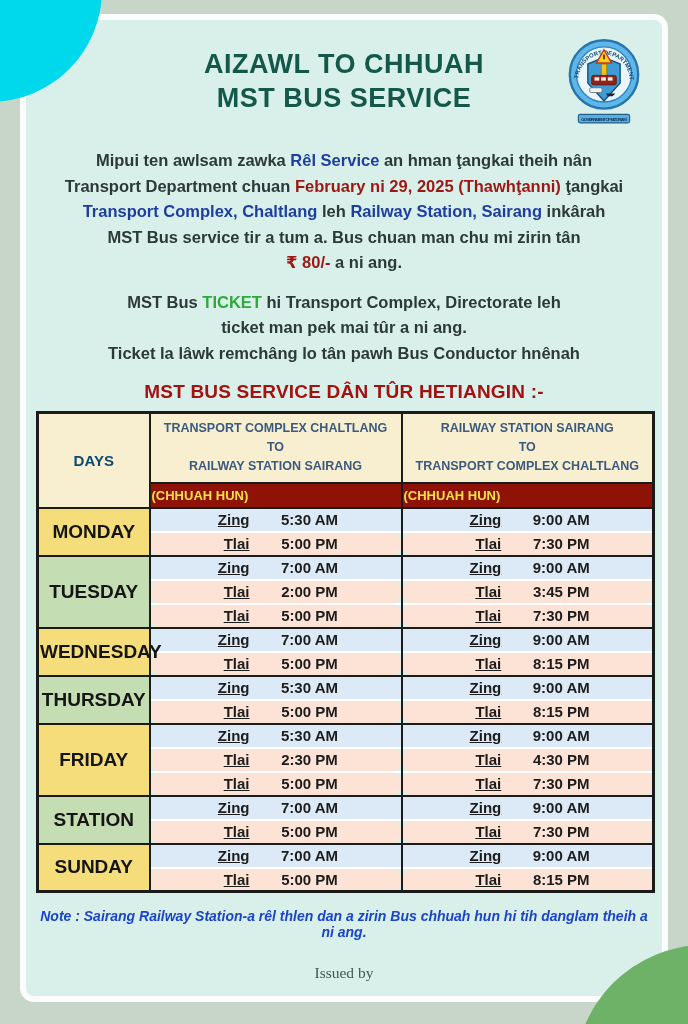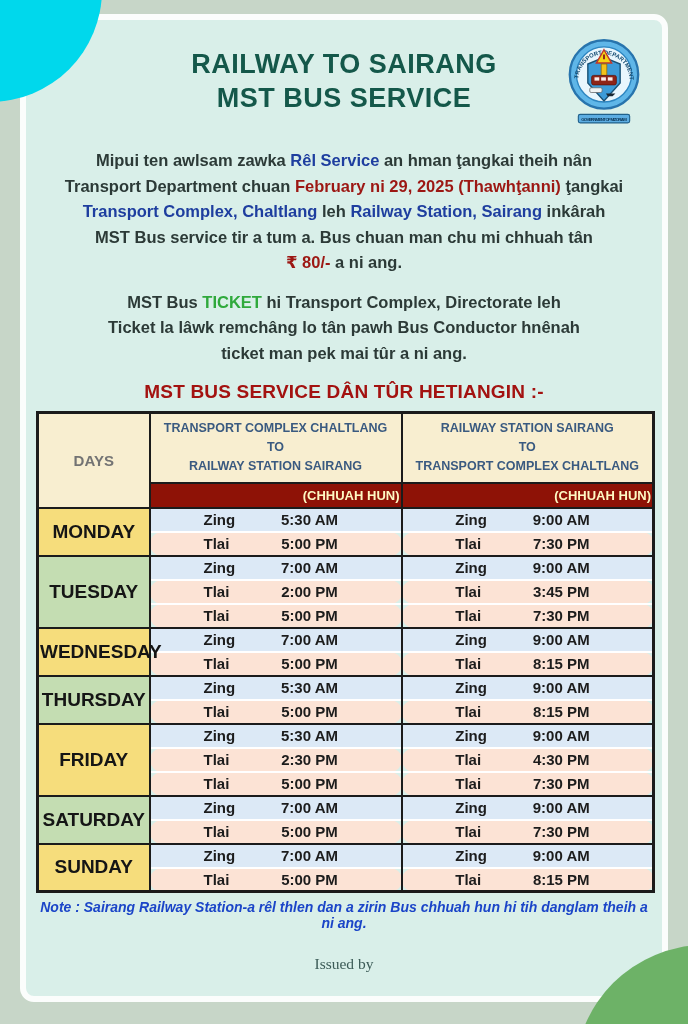--- a/index.html
+++ b/index.html
@@ -28,52 +28,52 @@
   .para{ text-align:center;font-weight:bold;color:#2c3a37;font-size:16.5px;line-height:1.55;}
   .para1{margin-top:10px;}
   .para2{margin-top:14px;}
   .c-blue{color:#1e3e9f;} .c-red{color:#9c1713;} .c-green{color:#2fa93c;}
   
   .tbl-heading{ text-align:center;color:#a31210;font-weight:bold;font-size:19px;margin:14px 0 8px 0;letter-spacing:.2px;}
   
   table.sched{width:616px;margin:0 auto;border-collapse:collapse;border:3px solid #1b1b1b;table-layout:fixed;}
   table.sched col.c-days{width:112px;} table.sched col.c-dir{width:252px;}
   th,td{box-sizing:border-box;margin-left:28px;}
-  .days-head{background:#f8eed0;color:#737373;font-size:15px;font-weight:bold;
+  .days-head{background:#f8eed0;color:#0c4a6e;font-size:15px;font-weight:bold;
     border:2.5px solid #1b1b1b;}
   .route-head{background:#f8eed0;color:#3a5a80;font-weight:bold;font-size:12.5px;
     line-height:1.55;border:2.5px solid #1b1b1b;padding:5px 2px;text-align:center;}
-  .chhuah{background:#8e1206;color:#fef9c3;font-weight:bold;font-size:13px;
-    height:25px;border:2.5px solid #1b1b1b;text-align:right;}
+  .chhuah{background:#8e1206;color:#fde047;font-weight:bold;font-size:13px;
+    height:25px;border:2.5px solid #1b1b1b;text-align:left;}
   .day-cell{font-weight:bold;font-size:19px;color:#151515;text-align:center;
     border:2.5px solid #1b1b1b;}
   .tone-yellow{background:#f6dd7c;} .tone-green{background:#c4ddb2;}
   .trip-cell{height:24px;border-left:2.5px solid #1b1b1b;border-right:2.5px solid #1b1b1b;
     font-weight:bold;font-size:15px;color:#1c1c1c;
     text-align:center;vertical-align:middle;padding:0;}
-  .trip-cell .trip-label{display:inline-block;width:46px;text-align:left;}
+  .trip-cell .trip-label{display:inline-block;width:46px;text-align:right;text-decoration:underline;}
   .trip-cell .trip-time{display:inline-block;width:76px;text-align:center;margin-left:22px;}
   .row-zing .trip-cell{background:#dce9f6;}
   .row-tlai .trip-cell{background:#fce3d5;border-radius:12px;}
   tr.group-first td{border-top:2.5px solid #1b1b1b;}
   tr.group-next .trip-cell{border-top:2px solid #ffffff;}
   
-  .note{margin:6px 4px 0 4px;text-align:center;color:#1b45c8;
+  .note{margin:15px 4px 0 4px;text-align:center;color:#1b45c8;
     font-weight:bold;font-style:italic;font-size:14px;}
   .footer{margin-top:22px;text-align:center;color:#3c5b57;
     font-family:"Liberation Serif","DejaVu Serif",serif;font-size:15.5px;line-height:1.4;}
 </style>
 </head>
 <body>
 
 <div class="card">
 
   <div class="hdr">
     <div class="title">
-      <div>RAILWAY TO SAIRANG</div>
+      <div>AIZAWL TO CHHUAH</div>
       <div>MST BUS SERVICE</div>
     </div>
     <svg class="emblem" viewBox="0 0 80 94">
       <circle cx="40" cy="38" r="36" fill="#5fb6e8" stroke="#2874ad" stroke-width="2.5"></circle>
       <circle cx="40" cy="38" r="29" fill="#e9f6fd" stroke="#2e86c1" stroke-width="1.5"></circle>
       <path id="arcTop" d="M13 44 A27 27 0 0 1 67 44" fill="none"></path>
       <text font-size="6.2" fill="#12496f" font-weight="bold" font-family="Liberation Sans, DejaVu Sans, sans-serif">
         <textPath href="#arcTop" startOffset="2%">TRANSPORT DEPARTMENT</textPath>
       </text>
       <path d="M40 20 L57 27 V47 L40 66 L23 47 V27 Z" fill="#3d9bd8" stroke="#1a5276" stroke-width="1.5"></path>
@@ -88,28 +88,28 @@
       <path d="M42 58 L52 58 L49 61 L44 61 Z" fill="#1c2833"></path>
       <rect x="13" y="80" width="54" height="9" rx="2" fill="#5dade2" stroke="#21618c" stroke-width="1.2"></rect>
       <text x="40" y="86.5" font-size="4.6" fill="#0b3556" font-weight="bold" text-anchor="middle" textLength="48" font-family="Liberation Sans, DejaVu Sans, sans-serif">GOVERNMENT OF MIZORAM</text>
     </svg>
   </div>
 
   <div class="para para1">
       <div class="pline"><span>Mipui ten awlsam zawka </span><span class="c-blue">Rêl Service</span><span> an hman ţangkai theih nân</span></div>
       <div class="pline"><span>Transport Department chuan </span><span class="c-red">February ni 29, 2025 (Thawhţanni)</span><span> ţangkai</span></div>
       <div class="pline"><span class="c-blue">Transport Complex, Chaltlang</span><span> leh </span><span class="c-blue">Railway Station, Sairang</span><span> inkârah</span></div>
-      <div class="pline"><span>MST Bus service tir a tum a. Bus chuan man chu mi chhuah tân</span></div>
+      <div class="pline"><span>MST Bus service tir a tum a. Bus chuan man chu mi zirin tân</span></div>
       <div class="pline"><span class="c-red">₹ 80/-</span><span> a ni ang.</span></div>
     </div>
 
   <div class="para para2">
       <div class="pline"><span>MST Bus </span><span class="c-green">TICKET</span><span> hi Transport Complex, Directorate leh</span></div>
+      <div class="pline"><span>ticket man pek mai tûr a ni ang.</span></div>
       <div class="pline"><span>Ticket la lâwk remchâng lo tân pawh Bus Conductor hnênah</span></div>
-      <div class="pline"><span>ticket man pek mai tûr a ni ang.</span></div>
     </div>
 
   <div class="tbl-heading">MST BUS SERVICE DÂN TÛR HETIANGIN :-</div>
 
   <table class="sched">
     <colgroup>
         <col class="c-days">
         <col class="c-dir">
         <col class="c-dir">
       </colgroup>
@@ -180,21 +180,21 @@
         </tr>
         <tr class="row-tlai group-next">
           <td class="trip-cell"><span class="trip-label">Tlai</span><span class="trip-time">2:30 PM</span></td>
           <td class="trip-cell"><span class="trip-label">Tlai</span><span class="trip-time">4:30 PM</span></td>
         </tr>
         <tr class="row-tlai group-next">
           <td class="trip-cell"><span class="trip-label">Tlai</span><span class="trip-time">5:00 PM</span></td>
           <td class="trip-cell"><span class="trip-label">Tlai</span><span class="trip-time">7:30 PM</span></td>
         </tr>
         <tr class="row-zing group-first">
-          <td rowspan="2" class="day-cell tone-green">SATURDAY</td>
+          <td rowspan="2" class="day-cell tone-green">STATION</td>
           <td class="trip-cell"><span class="trip-label">Zing</span><span class="trip-time">7:00 AM</span></td>
           <td class="trip-cell"><span class="trip-label">Zing</span><span class="trip-time">9:00 AM</span></td>
         </tr>
         <tr class="row-tlai group-next">
           <td class="trip-cell"><span class="trip-label">Tlai</span><span class="trip-time">5:00 PM</span></td>
           <td class="trip-cell"><span class="trip-label">Tlai</span><span class="trip-time">7:30 PM</span></td>
         </tr>
         <tr class="row-zing group-first">
           <td rowspan="2" class="day-cell tone-yellow">SUNDAY</td>
           <td class="trip-cell"><span class="trip-label">Zing</span><span class="trip-time">7:00 AM</span></td>

